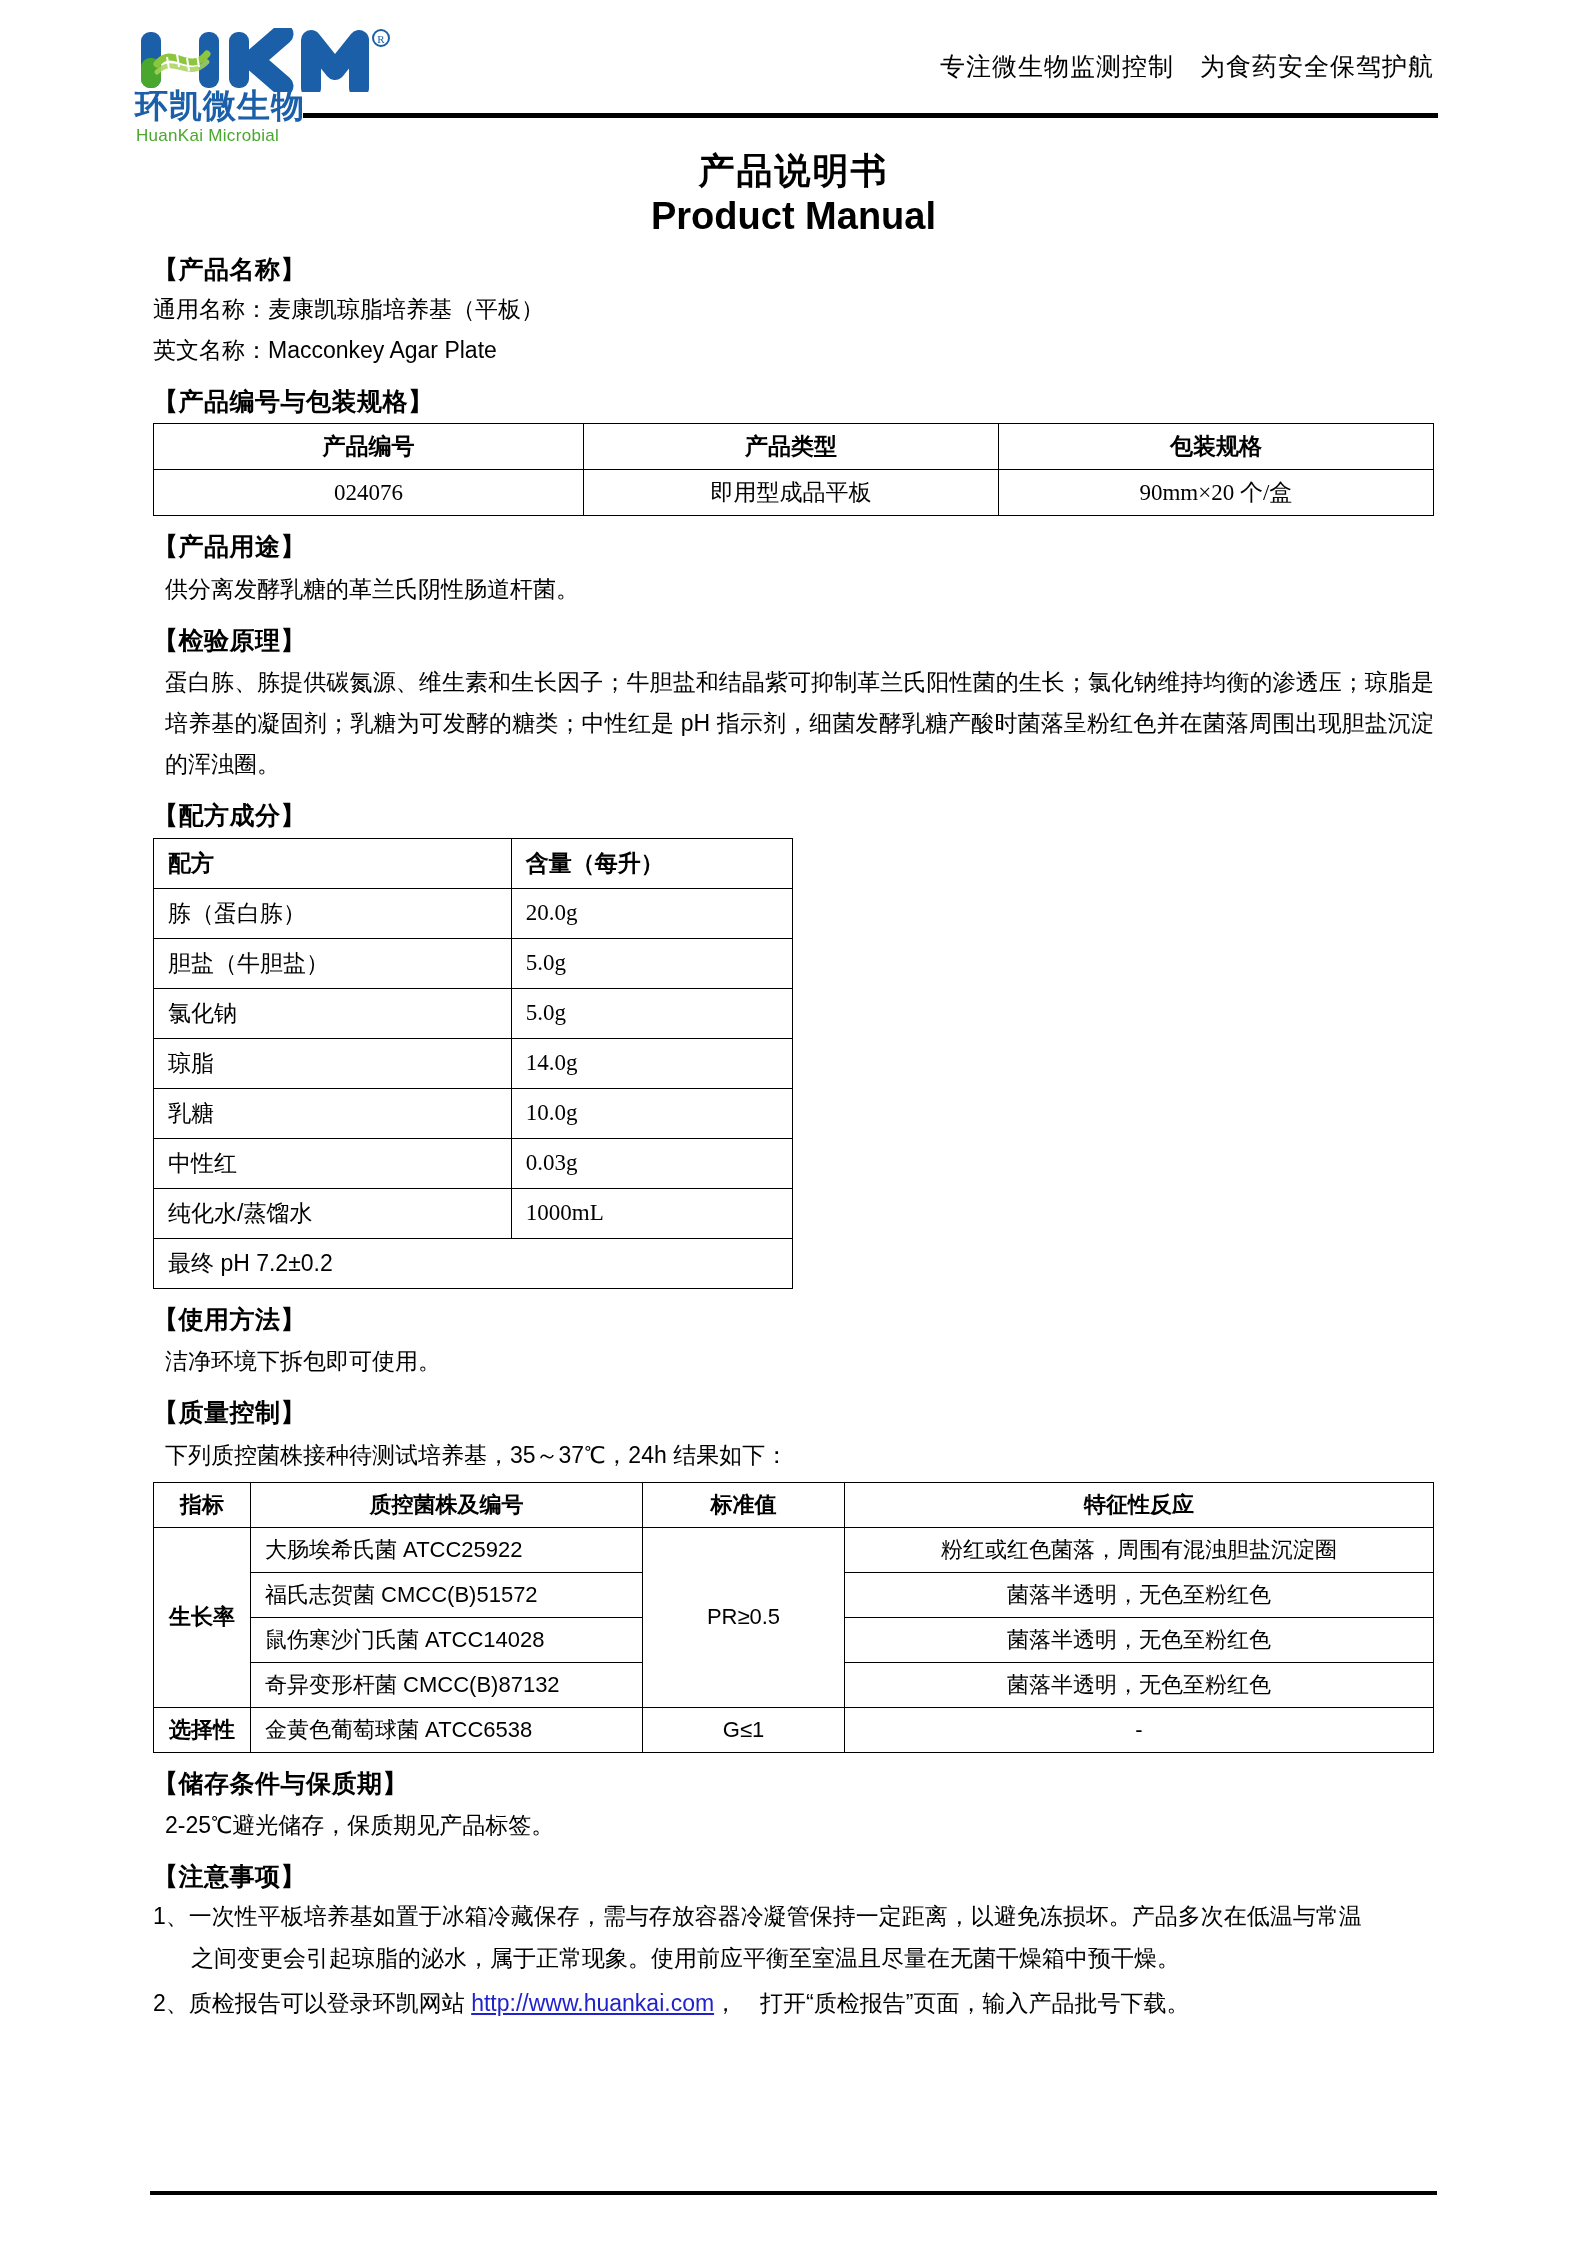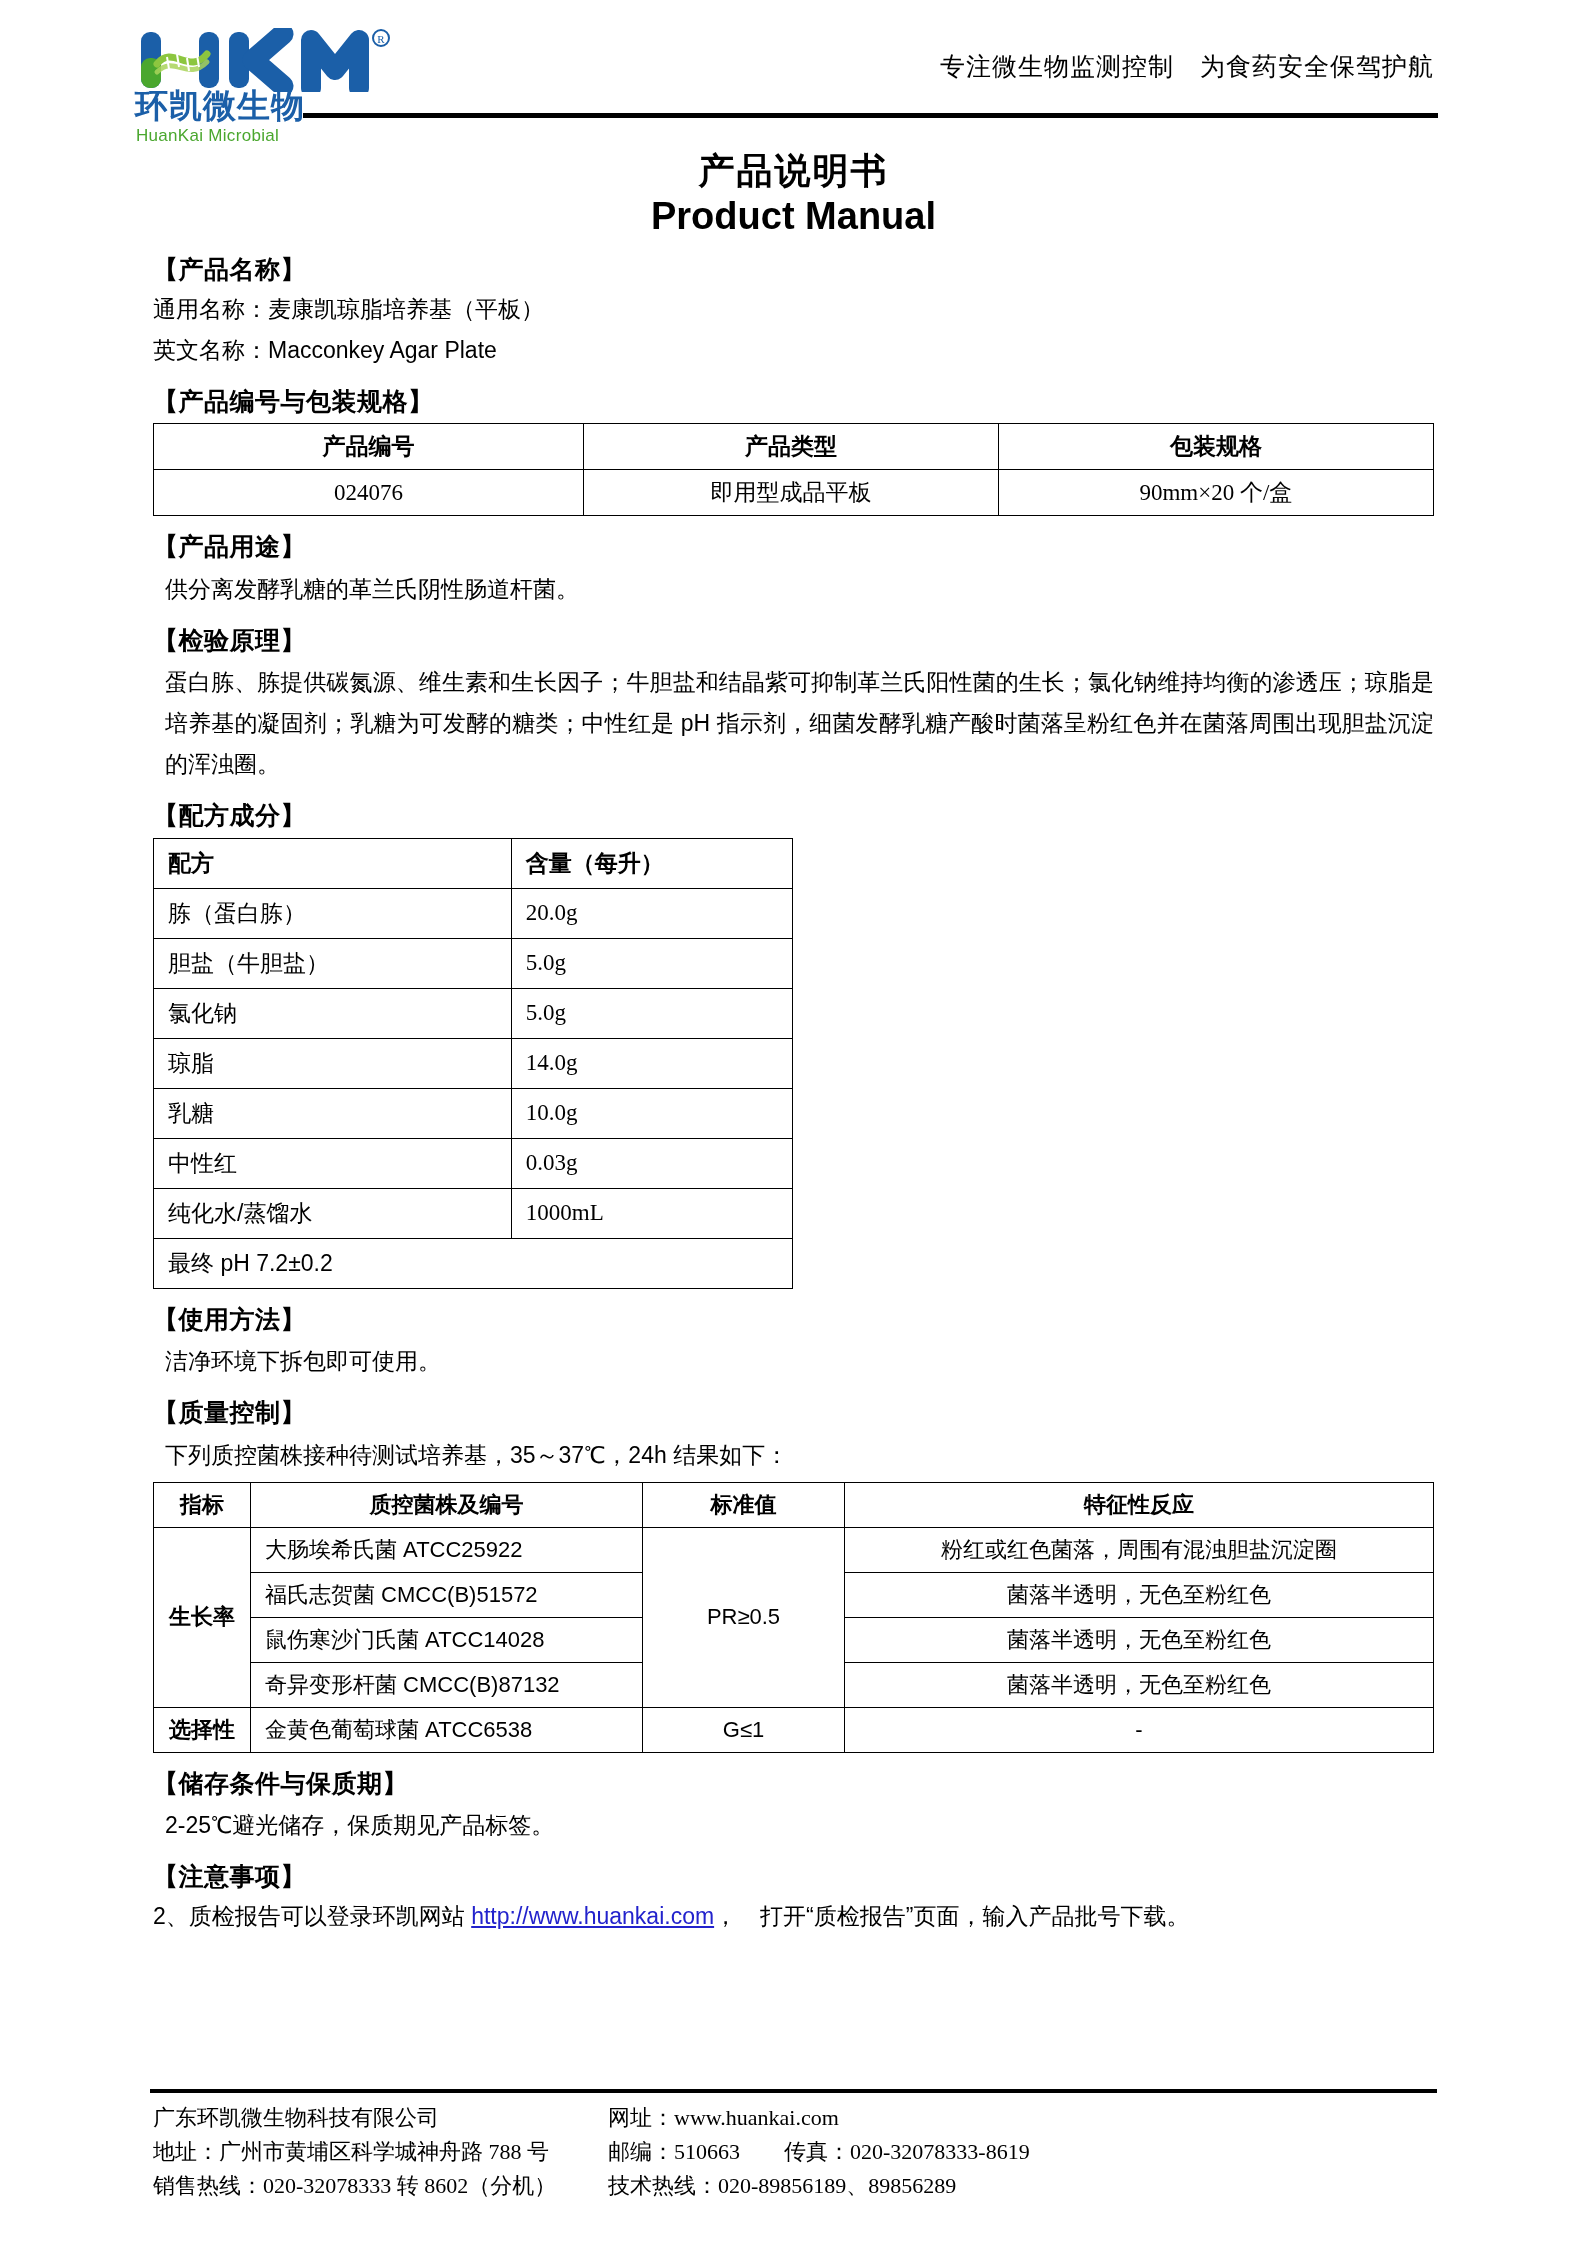--- a/index.html
+++ b/index.html
@@ -385,32 +385,24 @@
       <td class="rxn">-</td>
     </tr>
   </tbody>
     </table>
 
   <div class="sec-head">【储存条件与保质期】</div>
   <div class="para">2-25℃避光储存，保质期见产品标签。</div>
 
   <div class="sec-head">【注意事项】</div>
   <div class="note">
+    <span>1、一次性平板培养基如置于冰箱冷藏保存，需与存放容器冷凝管保持一定距离，以避免冻损坏。产品多次在低温与常温</span>
+    <span class="cont">之间变更会引起琼脂的泌水，属于正常现象。使用前应平衡至室温且尽量在无菌干燥箱中预干燥。</span>
+  </div>
+  <div class="note">
     <span>2、质检报告可以登录环凯网站 </span><a class="link" href="#">http://www.huankai.com</a><span>，　打开“质检报告”页面，输入产品批号下载。</span>
   </div>
 
   <div class="footer">
     <div class="footer-rule"></div>
-    <div class="footer-grid">
-      <div class="footer-col left">
-        <div>广东环凯微生物科技有限公司</div>
-        <div>地址：广州市黄埔区科学城神舟路 788 号</div>
-        <div>销售热线：020-32078333 转 8602（分机）</div>
-      </div>
-      <div class="footer-col right">
-        <div>网址：www.huankai.com</div>
-        <div>邮编：510663　　传真：020-32078333-8619</div>
-        <div>技术热线：020-89856189、89856289</div>
-      </div>
-    </div>
   </div>
 
 </div>
 
 </body></html>

